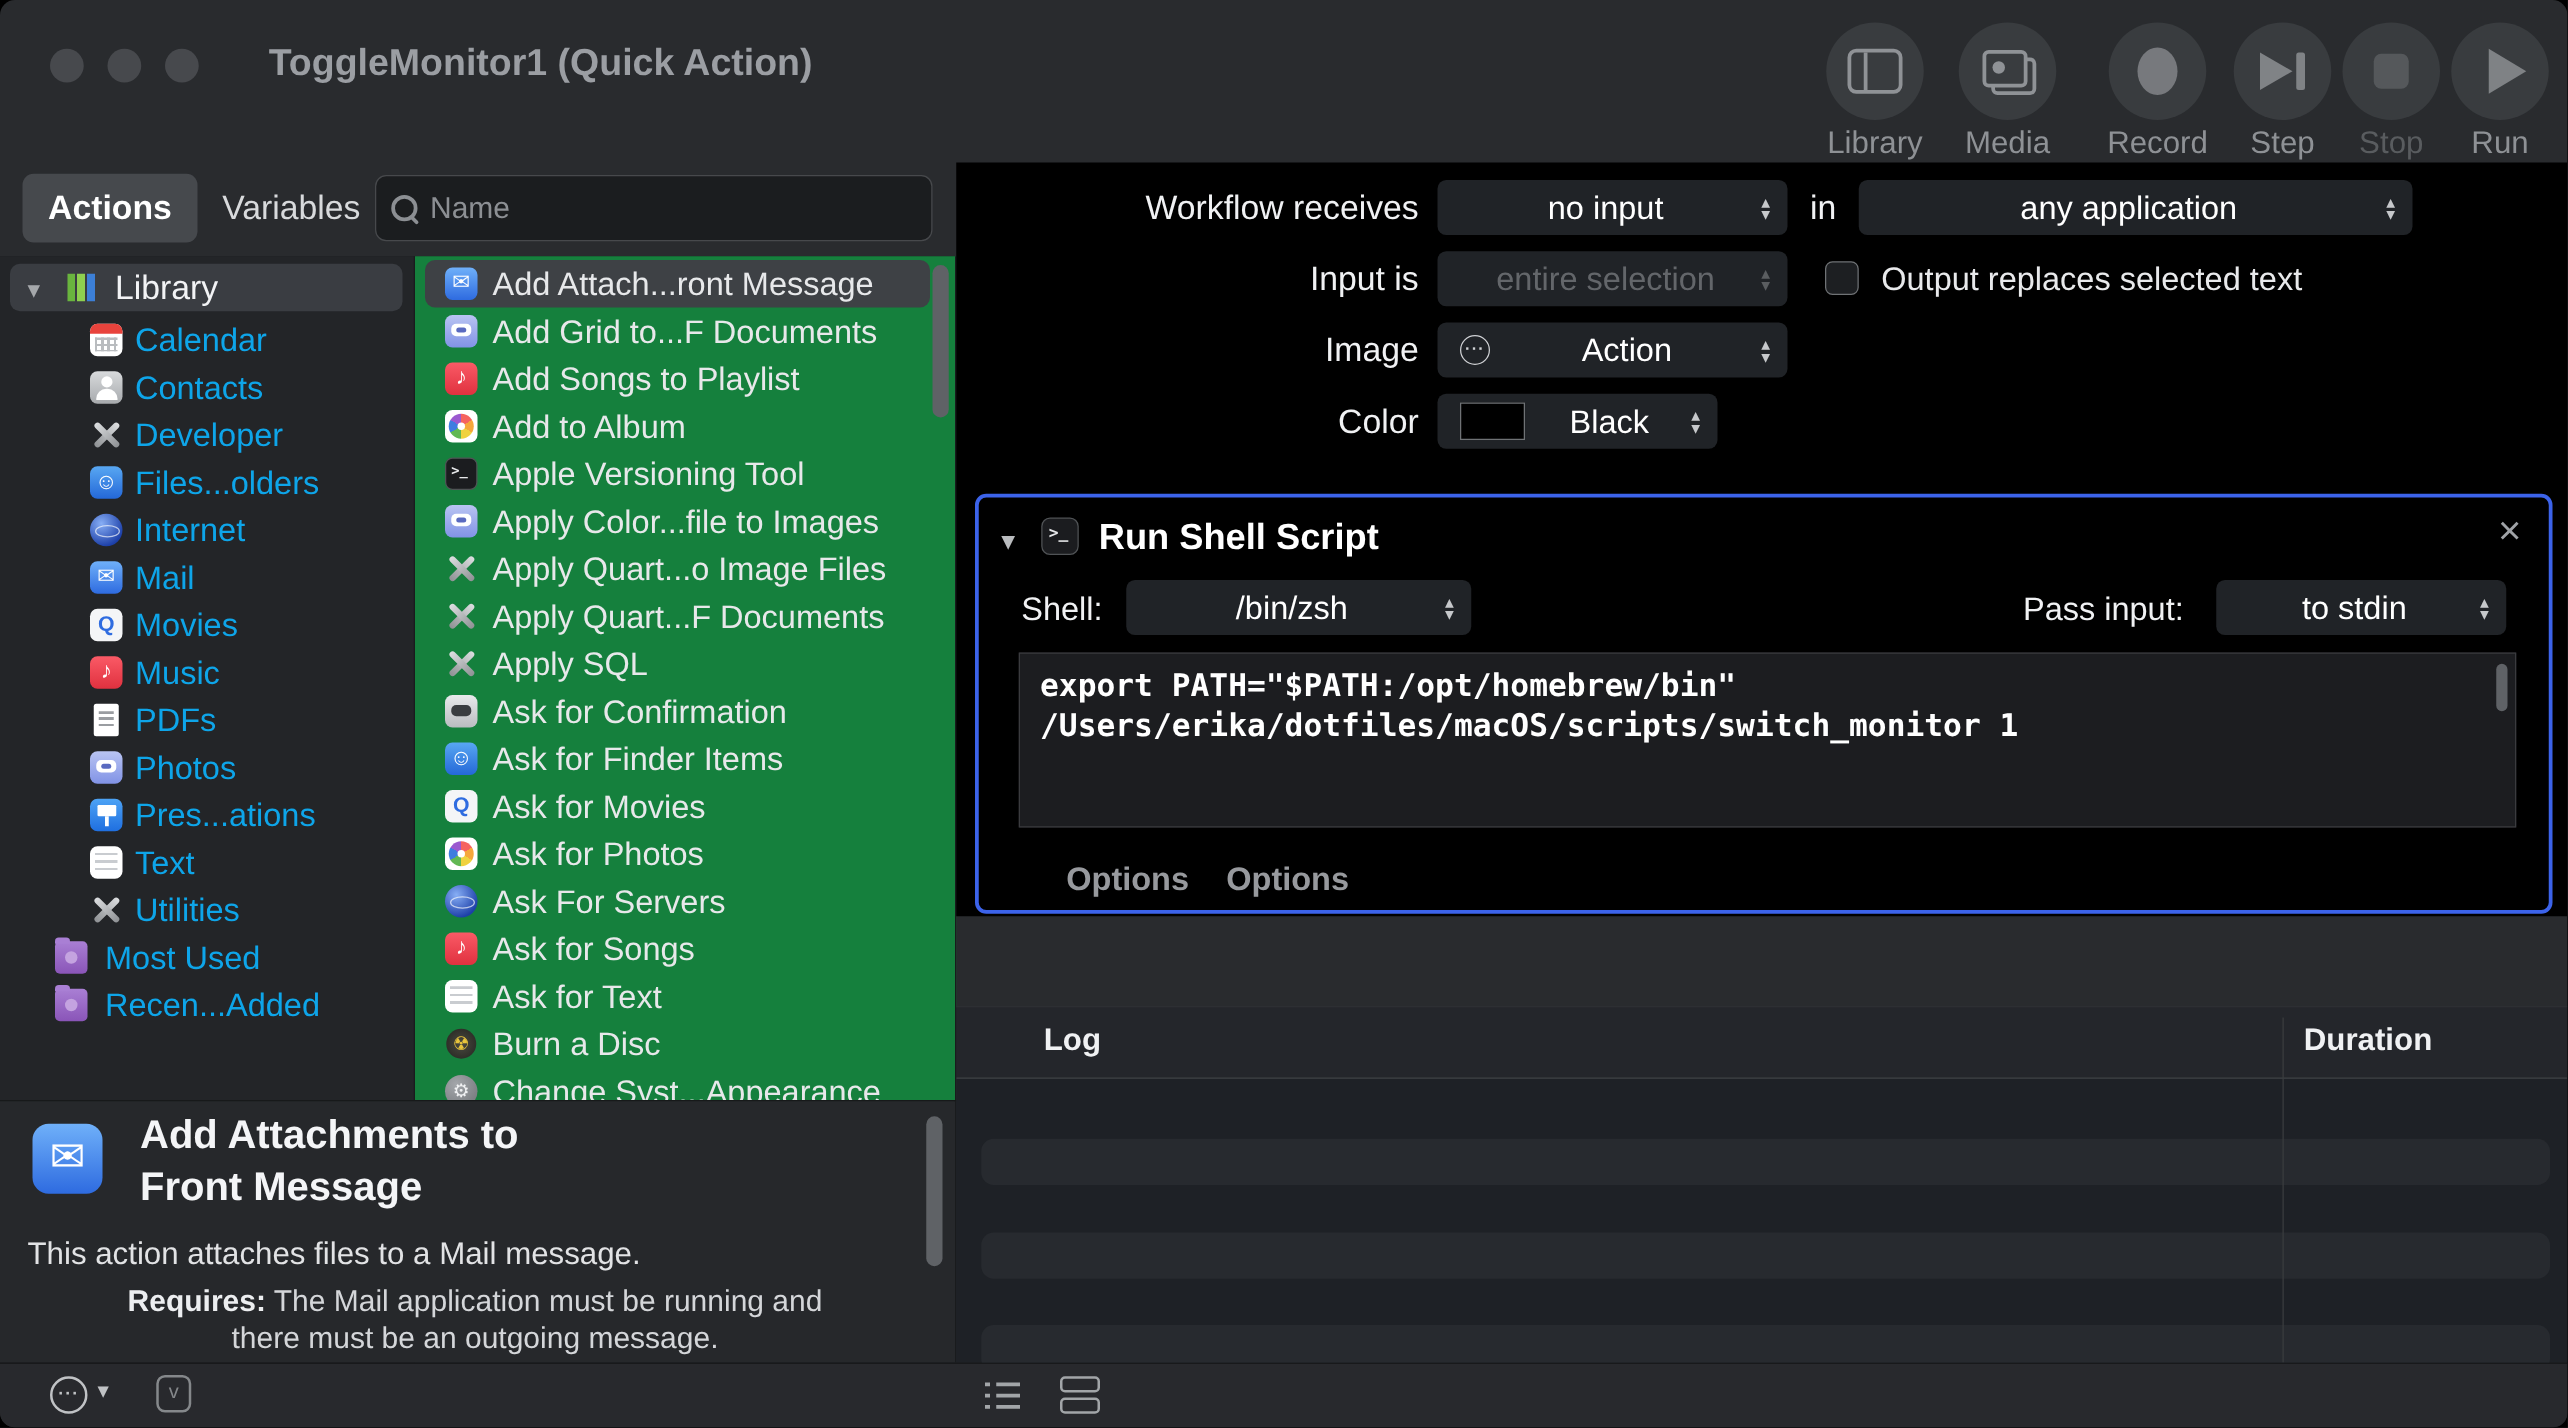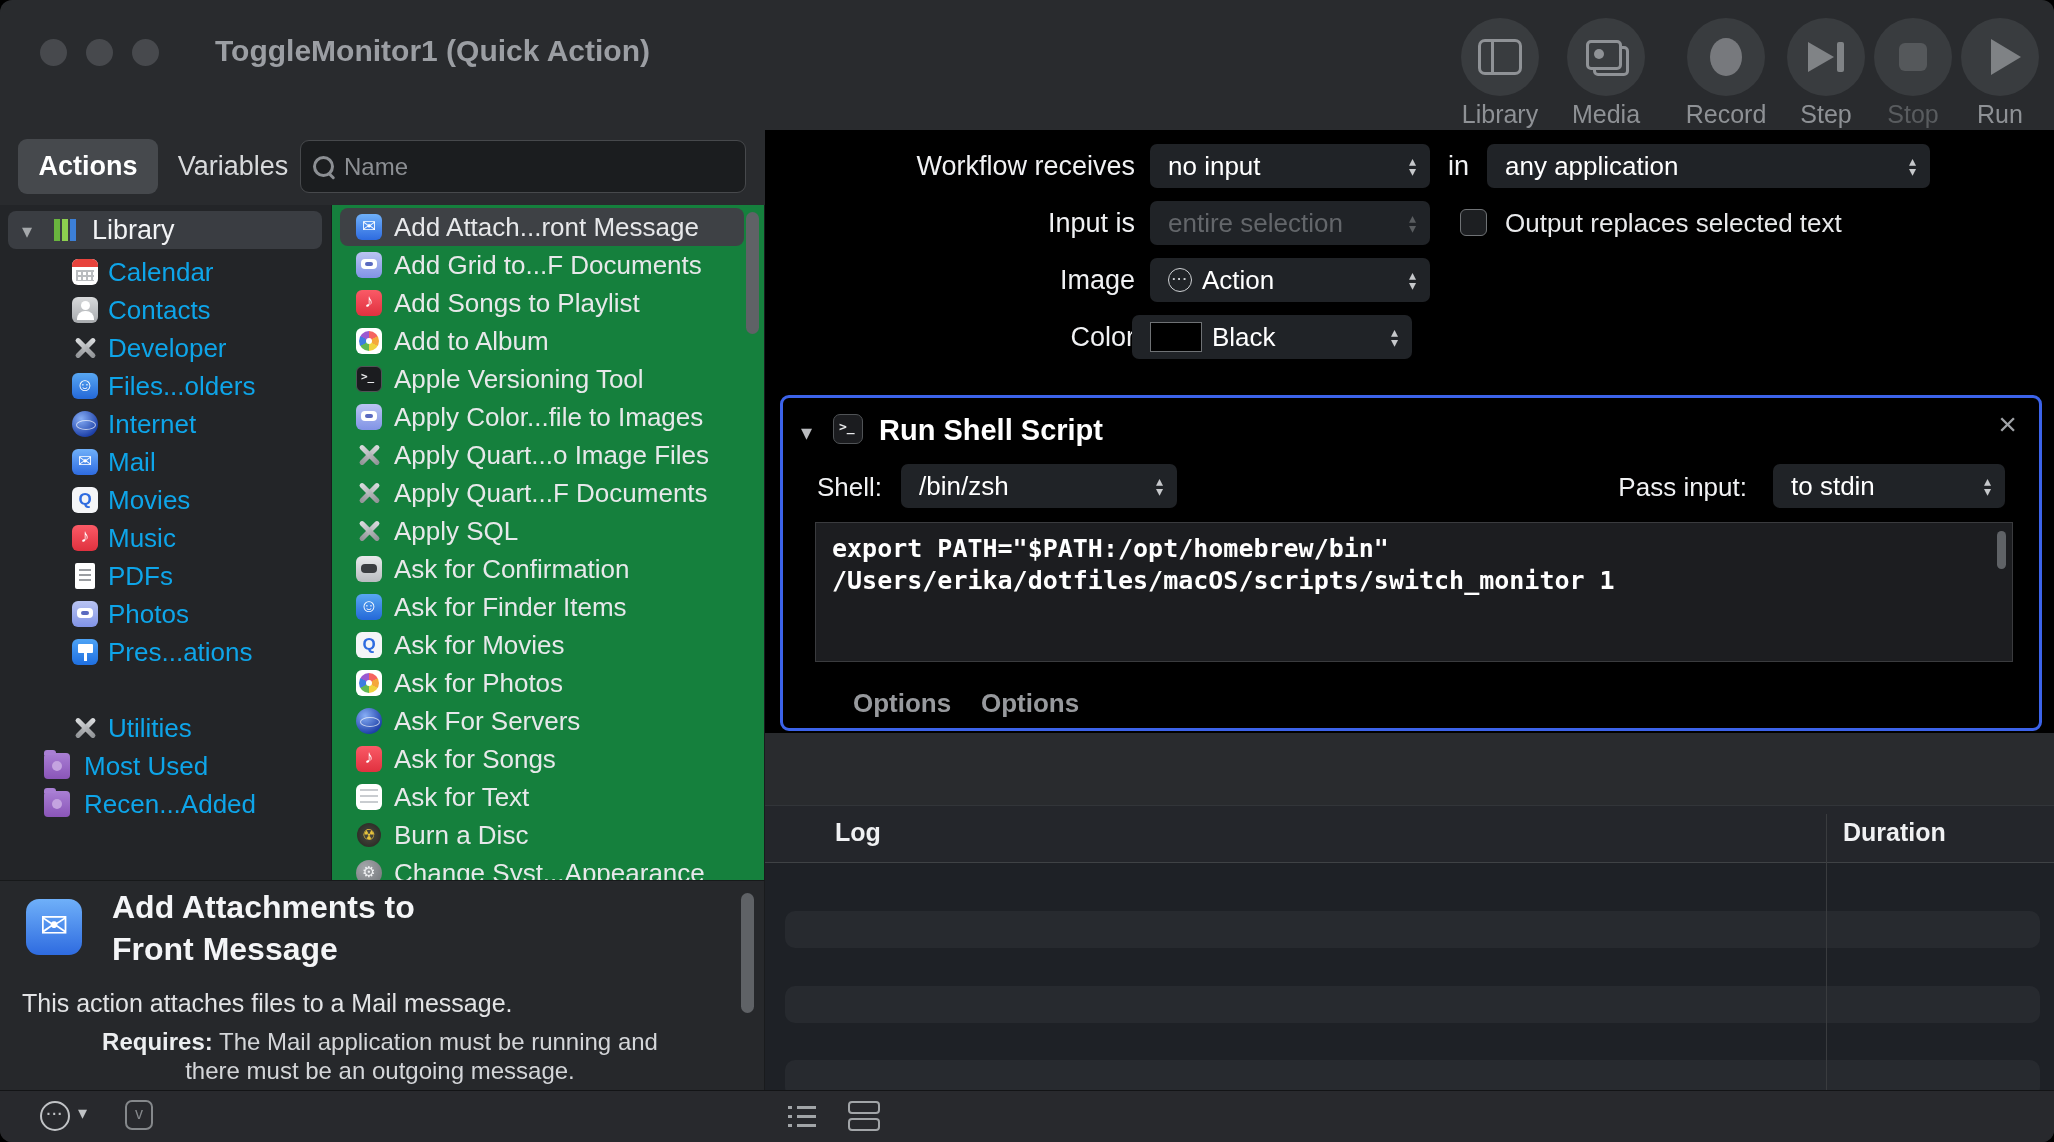--- a/index.html
+++ b/index.html
@@ -117,21 +117,21 @@
   .desc-title{position:absolute;left:112px;font-size:32px;font-weight:700;color:#f4f5f7;}
   .desc-body{position:absolute;left:22px;top:108px;font-size:25px;color:#e2e3e5;}
   .desc-req{position:absolute;left:30px;top:146px;width:700px;text-align:center;font-size:24px;color:#d4d6d9;line-height:29px;}
   .desc-req b{color:#eceef0;}
 
   
   .right-black{position:absolute;left:765px;top:130px;width:1289px;height:603px;background:#000;}
   .setrow{position:absolute;left:0;width:1289px;height:44px;}
   .setlabel{position:absolute;left:0;top:7px;width:370px;text-align:right;font-size:27px;color:#f0f1f3;}
   .dd{position:absolute;top:0;height:44px;background:#202327;border-radius:7px;display:flex;align-items:center;box-sizing:border-box;padding:0 14px 0 18px;}
-  .dd .ddtext{font-size:26px;color:#fff;flex:1;}
+  .dd .ddtext{font-size:26px;color:#fff;flex:1;text-align:center;}
   .dd.disabled .ddtext{color:#63666a;}
   .stepper{display:flex;flex-direction:column;align-items:center;margin-left:8px;}
   .stepper i{font-style:normal;font-size:14px;line-height:10px;color:#c6c8cb;}
   .dd.disabled .stepper i{color:#5a5d60;}
   .inlabel{position:absolute;left:683px;top:7px;font-size:27px;color:#f0f1f3;}
   .checkbox{position:absolute;left:695px;top:8px;width:27px;height:27px;border:1.5px solid #6f7275;border-radius:6px;background:#1d1f22;box-sizing:border-box;}
   .cblabel{position:absolute;left:740px;top:7px;font-size:26px;color:#e8e9eb;}
   .action-circle{width:24px;height:24px;border:1.5px solid #cfd1d4;border-radius:50%;margin-right:10px;flex:none;position:relative;box-sizing:border-box;}
   .action-circle::before{content:"···";position:absolute;left:50%;top:50%;transform:translate(-50%,-58%);color:#cfd1d4;font-size:13px;font-weight:700;letter-spacing:1px;}
   .swatch{width:52px;height:30px;background:#000;border:1.5px solid #6f7275;margin-right:10px;flex:none;box-sizing:border-box;}
@@ -276,20 +276,24 @@
         <span class="lbl">PDFs</span>
       </div>
     <div class="srow" style="top:428px">
         <span class="ic ic-keynote"></span>
         <span class="lbl">Pres...ations</span>
       </div>
     <div class="srow" style="top:390px">
         <span class="ic ic-capture"></span>
         <span class="lbl">Photos</span>
       </div>
+    <div class="srow" style="top:466px">
+        <span class="ic ic-text"></span>
+        <span class="lbl">Text</span>
+      </div>
     <div class="srow" style="top:504px">
         <span class="ic ic-tools"></span>
         <span class="lbl">Utilities</span>
       </div>
     <div class="srow frow" style="top:542px">
         <span class="ic ic-folder"></span>
         <span class="lbl">Most Used</span>
       </div>
     <div class="srow frow" style="top:580px">
         <span class="ic ic-folder"></span>
@@ -427,21 +431,21 @@
         <span class="ddtext">Action</span>
         <span class="stepper">
             <i>▴</i>
             <i>▾</i>
           </span>
       </div>
     </div>
 
     <div class="setrow" style="top:185px">
       <span class="setlabel">Color</span>
-      <div class="dd" style="left:367px;width:280px">
+      <div class="dd" style="left:385px;width:224px">
         <span class="swatch"></span>
         <span class="ddtext">Black</span>
         <span class="stepper">
             <i>▴</i>
             <i>▾</i>
           </span>
       </div>
     </div>
 
     <div class="shellbox">

